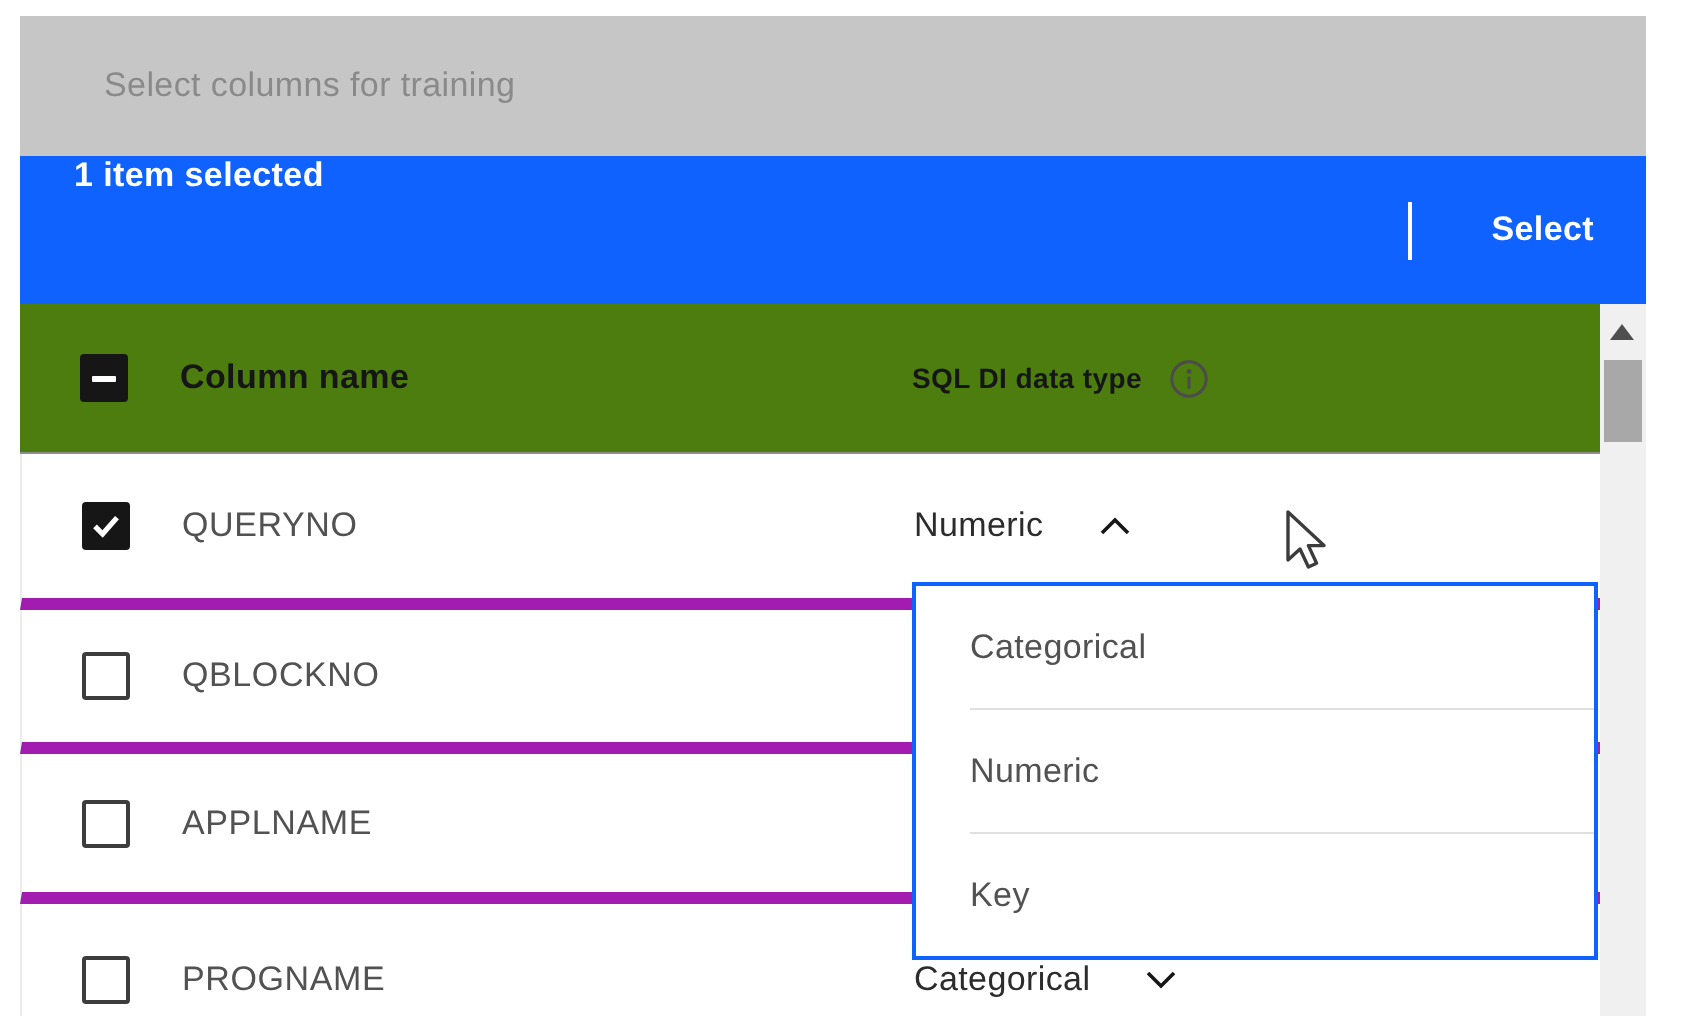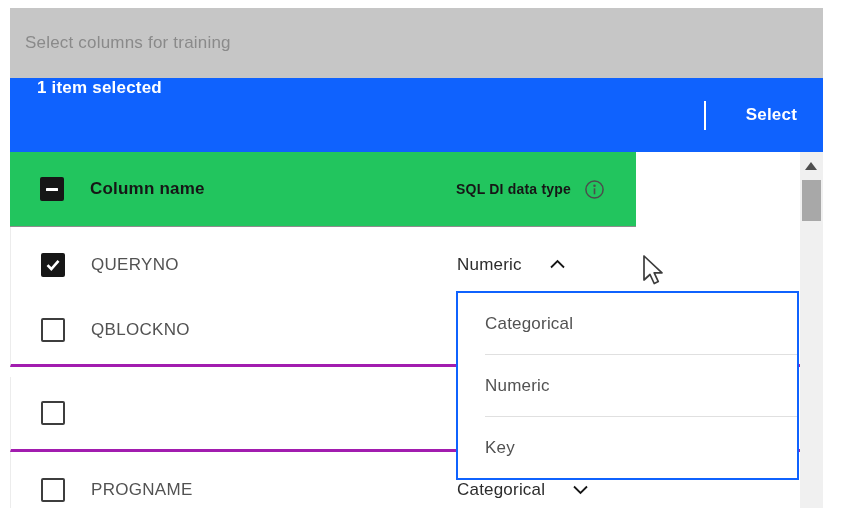--- a/index.html
+++ b/index.html
@@ -4,53 +4,53 @@
 <style>
   html,body{margin:0;padding:0;background:#ffffff;}
   *{box-sizing:border-box;}
   .screen{
     position:relative;width:853px;height:508px;overflow:hidden;background:#ffffff;
     font-family:"Liberation Sans","DejaVu Sans",sans-serif;
   }
   
   .select-bar{
     position:absolute;left:10px;top:8px;width:813px;height:70px;
-    background:#c6c6c6;display:flex;align-items:center;padding-left:15px;
+    background:#c6c6c6;display:flex;align-items:center;padding-left:42px;
   }
   .select-bar .ph{font-size:17px;color:#8a8a8a;letter-spacing:.2px;}
   
   .batch-bar{
     position:absolute;left:10px;top:78px;width:813px;height:74px;
     background:#0f62fe;display:flex;
   }
   .batch-bar .sel{margin-left:27px;color:#ffffff;font-size:17px;font-weight:700;letter-spacing:.2px;}
   .batch-bar .vdiv{position:absolute;right:117px;top:23px;width:2px;height:29px;background:#ffffff;}
   .cancel-btn{
     position:absolute;right:26px;top:0;height:100%;display:flex;align-items:center;
     background:none;border:none;color:#ffffff;font-size:17px;font-weight:700;
     font-family:inherit;letter-spacing:.2px;cursor:pointer;padding:0;
   }
   
   .thead{
-    position:absolute;left:10px;top:152px;width:626px;height:75px;
-    background:#22c55e;border-bottom:1px solid #8d8d8d;
+    position:absolute;left:10px;top:152px;width:790px;height:75px;
+    background:#4d7c0f;border-bottom:1px solid #8d8d8d;
   }
   .h-col1{position:absolute;left:80px;top:0;height:100%;display:flex;align-items:center;
     font-size:17px;font-weight:700;color:#161616;letter-spacing:.2px;}
   .h-col2{position:absolute;left:446px;top:0;height:100%;display:flex;align-items:center;gap:13px;
     font-size:14px;font-weight:700;color:#161616;letter-spacing:.2px;}
   
   .cb{position:absolute;left:30px;width:24px;height:24px;border-radius:2px;cursor:pointer;}
   .cb.center{top:50%;margin-top:-12px;}
   .cb.filled{background:#161616;display:flex;align-items:center;justify-content:center;}
   .cb.empty{background:#ffffff;border:2px solid #3d3d3d;}
   .cb .minus{width:12px;height:3px;background:#ffffff;border-radius:.5px;}
   
   .row{position:absolute;left:10px;width:790px;background:#ffffff;
-    border-bottom:3px solid #a21caf;border-left:1px solid #ececec;}
+    border-bottom:6px solid #a21caf;border-left:1px solid #ececec;}
   .row .rname{position:absolute;left:80px;top:0;height:100%;display:flex;align-items:center;
     font-size:17px;color:#525252;letter-spacing:.3px;}
   .row .rvalue{position:absolute;left:446px;top:0;height:100%;display:flex;align-items:center;gap:27px;
     font-size:17px;color:#2c2c2c;letter-spacing:.2px;cursor:pointer;}
   
   .dropdown{
     position:absolute;left:456px;top:291px;width:343px;height:189px;
     background:#ffffff;border:2px solid #0f62fe;z-index:5;
     display:flex;flex-direction:column;
   }
@@ -107,27 +107,28 @@
     </div>
     <span class="rname">QUERYNO</span>
     <div class="rvalue">
       <span>Numeric</span>
       <svg width="17" height="11" viewBox="0 0 17 11">
         <polyline points="2,8.5 8.5,2 15,8.5" fill="none" stroke="#161616" stroke-width="1.8"></polyline>
       </svg>
     </div>
   </div>
 
-  <div class="row" style="top:295px;height:72px;">
+  <div class="row" style="top:305px;height:72px;">
     <div class="cb empty center"></div>
     <span class="rname">QBLOCKNO</span>
   </div>
 
   <div class="row" style="top:377px;height:75px;">
     <div class="cb empty center"></div>
+    <span class="rname">APPLNAME</span>
   </div>
 
   <div class="row" style="top:452px;height:75px;border-bottom:none;">
     <div class="cb empty center"></div>
     <span class="rname">PROGNAME</span>
     <div class="rvalue">
       <span>Categorical</span>
       <svg width="17" height="11" viewBox="0 0 17 11">
         <polyline points="2,2.5 8.5,9 15,2.5" fill="none" stroke="#161616" stroke-width="1.8"></polyline>
       </svg>

